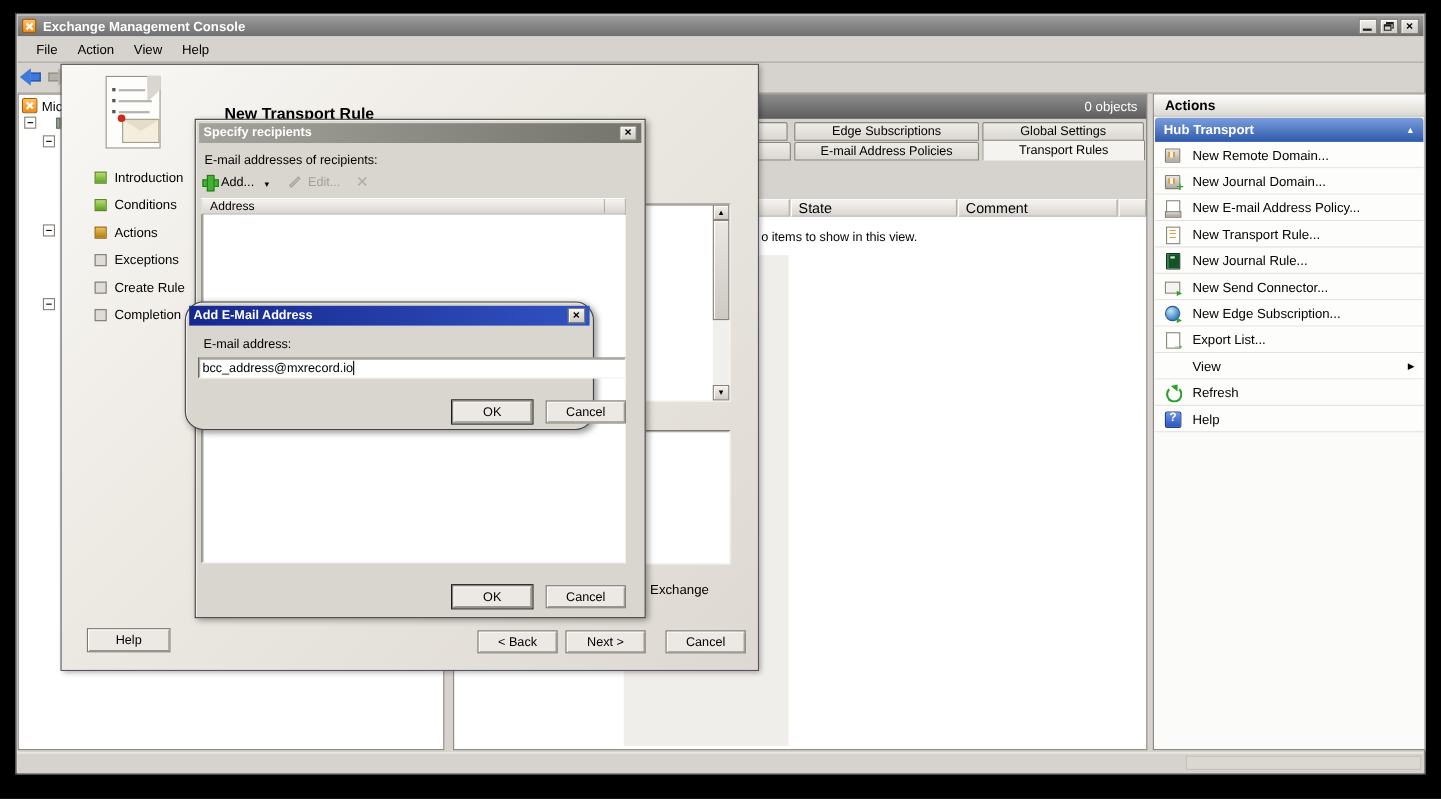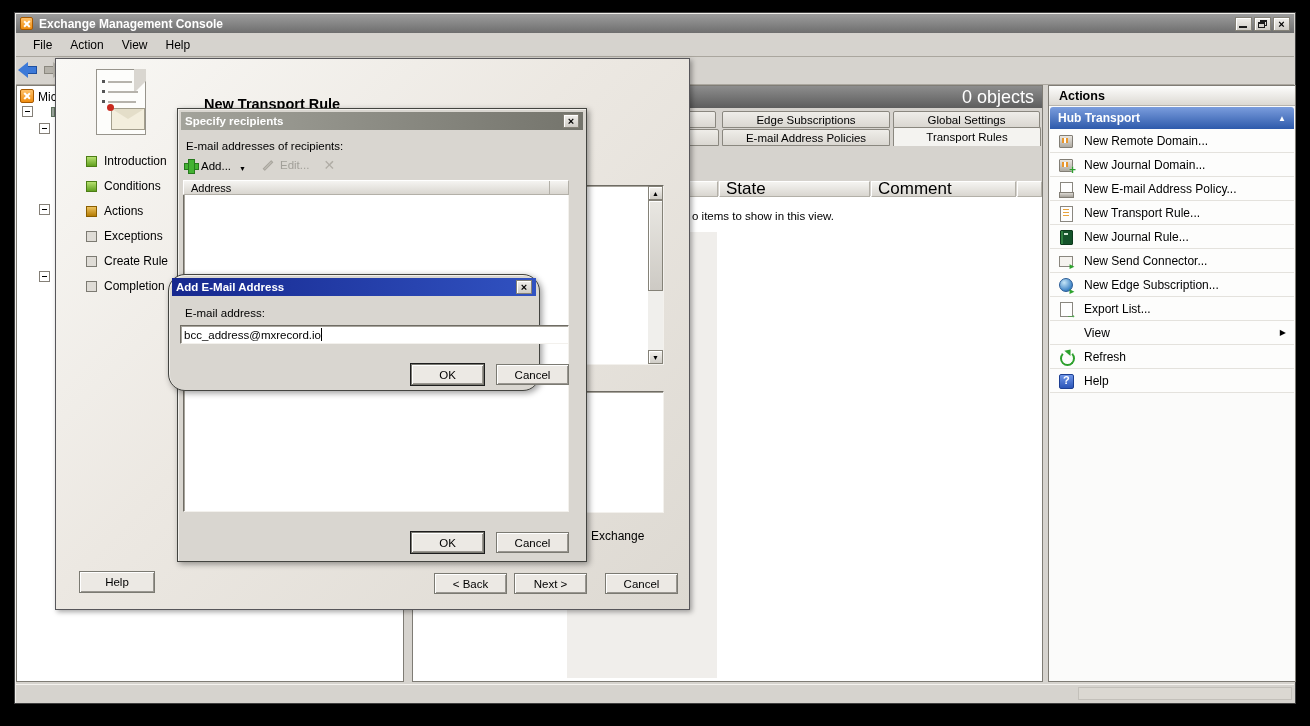--- a/index.html
+++ b/index.html
@@ -27,26 +27,26 @@
   .nav-back .bar{background:#3c79d8;border:1px solid #1d4fa0;border-left:none;}
   .nav-fwd .tri{border-left:10px solid #b5b2aa;}
   .nav-fwd .bar{background:#b5b2aa;border:1px solid #8b887f;border-right:none;}
 
   
   .pane{background:#fff;border:1px solid #7f7c75;}
   #treepane{left:16px;top:85px;width:388px;height:597px;overflow:hidden;}
   .exp{position:absolute;width:11px;height:11px;background:#fff;border:1px solid #847f77;}
   .exp::before{content:"";position:absolute;left:2px;top:4px;width:5px;height:1px;background:#000;}
   #resultpane{left:412px;top:85px;width:631px;height:597px;background:#d6d3ce;border:1px solid #7f7c75;}
-  #objbar{left:413px;top:86px;width:629px;height:22px;background:linear-gradient(#8d8d8d,#5d5d5d);color:#fff;font-size:18px;display:flex;align-items:center;justify-content:flex-end;padding-right:8px;}
+  #objbar{left:413px;top:86px;width:629px;height:22px;background:linear-gradient(#8d8d8d,#5d5d5d);color:#fff;font-size:12px;display:flex;align-items:center;justify-content:flex-end;padding-right:8px;}
   .tab{position:absolute;height:17px;background:linear-gradient(#efede9,#dad7d1);border:1px solid #8a877f;border-radius:2px 2px 0 0;display:flex;align-items:center;justify-content:center;font-size:11.5px;color:#000;}
   .tab.active{background:#f4f3f0;height:19px;z-index:3;border-bottom:none;}
   #listarea{left:413px;top:196px;width:629px;height:485px;background:#fff;}
   #sortstrip{left:567px;top:232px;width:150px;height:446px;background:#f0eeeb;}
-  .colhdr{position:absolute;height:16px;background:linear-gradient(#f5f4f1,#d9d6d0);border:1px solid #b3b0a8;border-left-color:#fff;border-top-color:#fff;font-size:17px;display:flex;align-items:center;padding-left:6px;color:#000;}
+  .colhdr{position:absolute;height:16px;background:linear-gradient(#f5f4f1,#d9d6d0);border:1px solid #b3b0a8;border-left-color:#fff;border-top-color:#fff;font-size:13px;display:flex;align-items:center;padding-left:6px;color:#000;}
   #emptytext{left:692px;top:210px;font-size:11.5px;color:#000;}
 
   
   #actionspane{left:1048px;top:85px;width:248px;height:597px;background:#fbfbfa;border:1px solid #7f7c75;}
   #actionshdr{left:1049px;top:86px;width:246px;height:20px;background:linear-gradient(#fdfdfc,#dcd9d3);border-bottom:1px solid #b7b4ad;display:flex;align-items:center;padding-left:10px;font-weight:bold;font-size:12.5px;color:#000;}
   #hubbar{left:1050px;top:107px;width:244px;height:22px;background:linear-gradient(#7b9ddd,#2e5aab);border-radius:3px 3px 0 0;display:flex;align-items:center;padding:0 8px;color:#fff;font-weight:bold;font-size:12px;}
   .act-row{position:absolute;left:1050px;width:244px;height:24px;display:flex;align-items:center;border-bottom:1px solid #e4e2dd;background:#fdfdfc;font-size:12px;color:#000;padding-left:8px;}
   .act-row .lbl{margin-left:10px;}
   .act-row .sub{margin-left:auto;margin-right:8px;font-size:8px;color:#000;}
   

